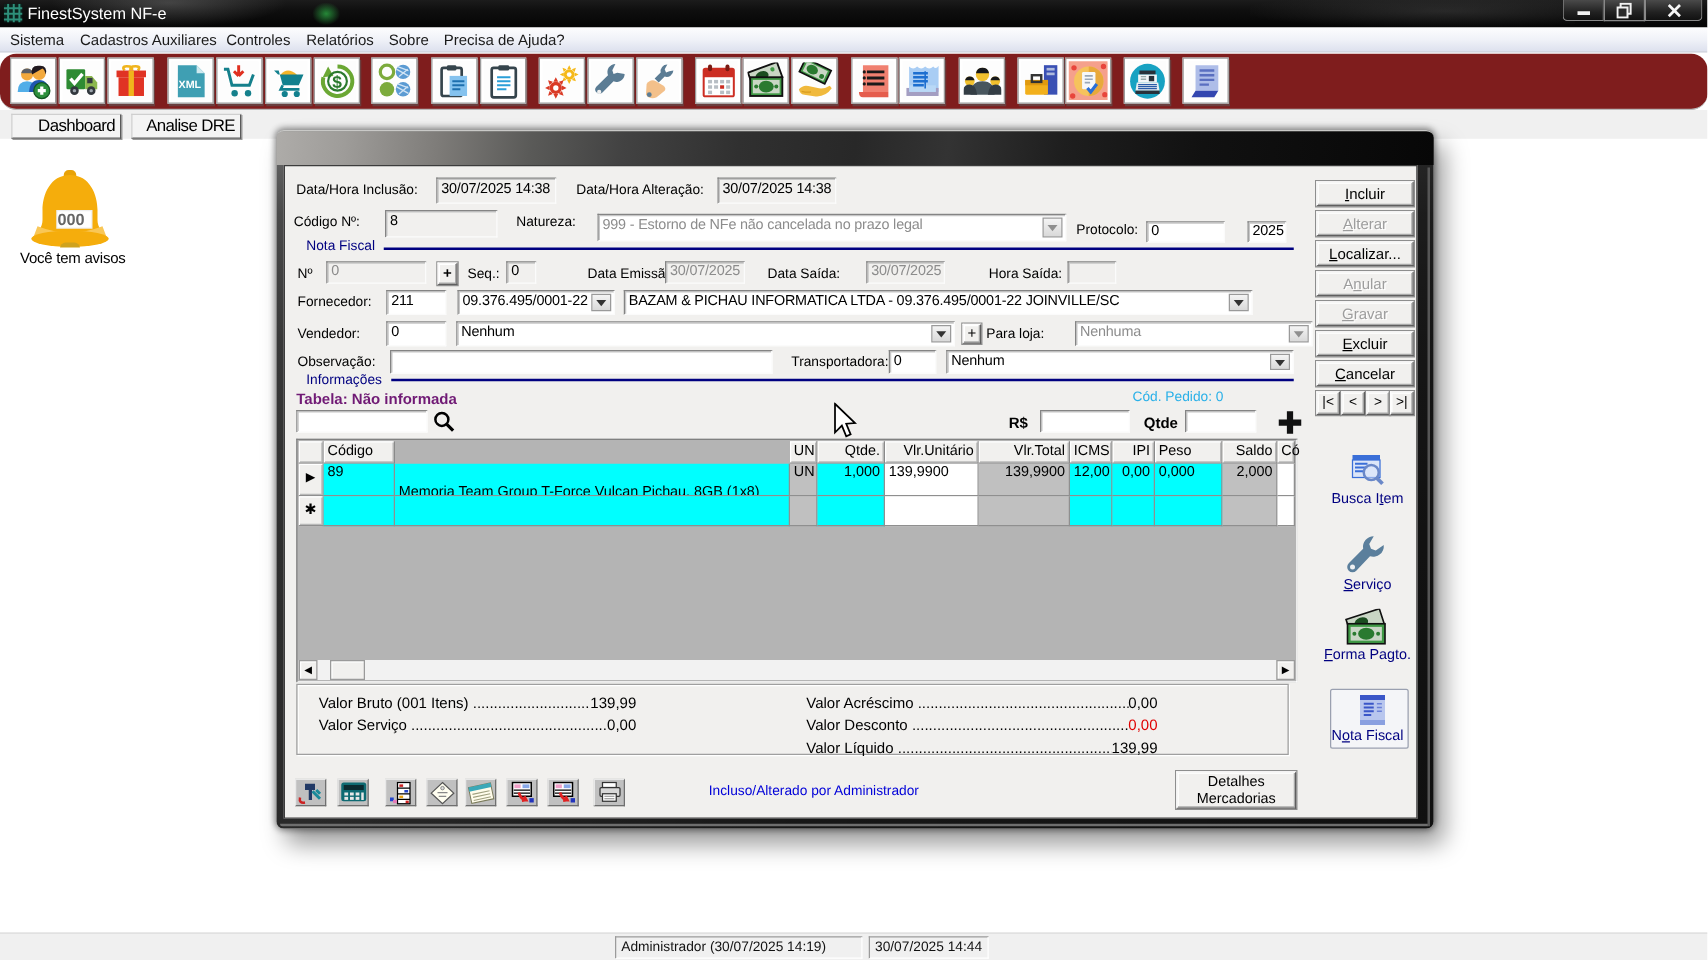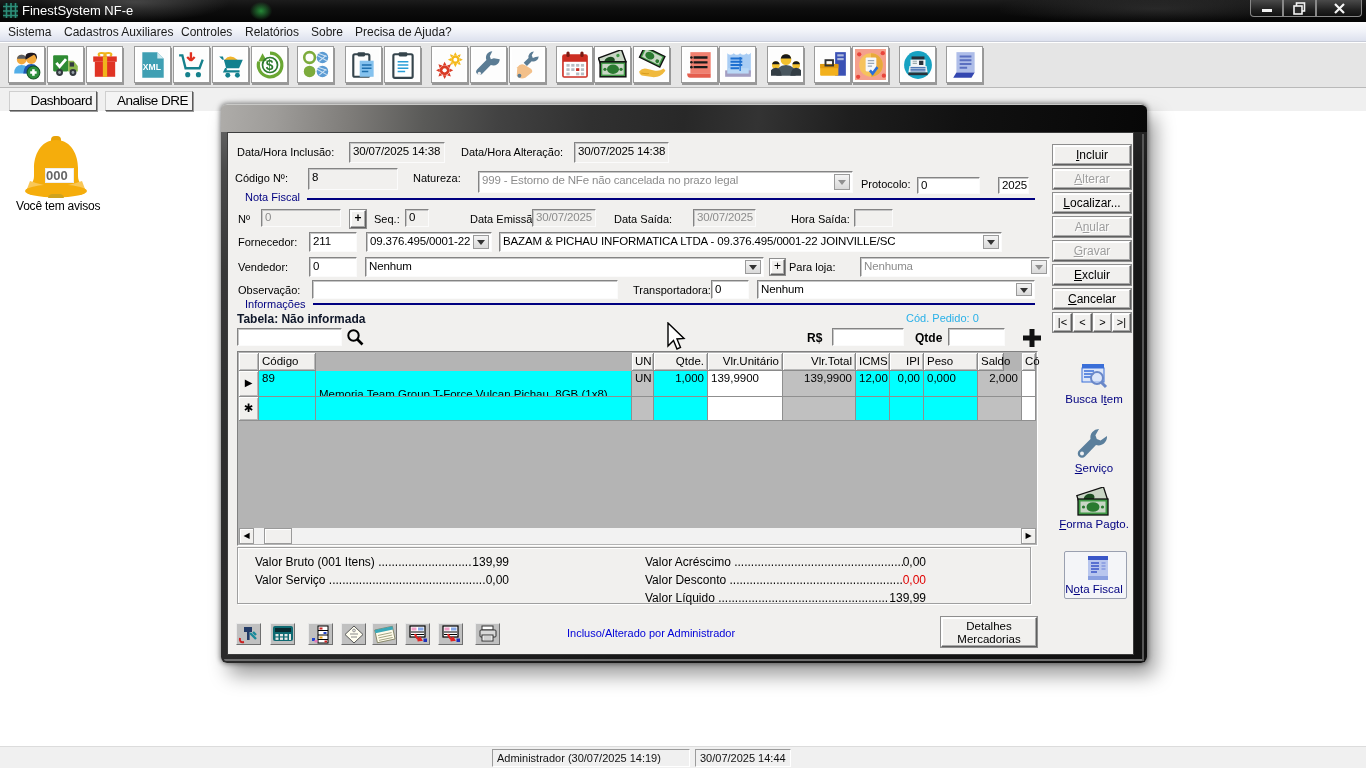--- a/index.html
+++ b/index.html
@@ -24,21 +24,21 @@
 .winbtn.first { border-radius:0 0 0 4px; }
 .winbtn.last  { border-radius:0 0 4px 0; width:46px; }
 
 
 #menubar { position:absolute; left:0; top:22px; width:1366px; height:20px;
   background:linear-gradient(180deg,#fdfdfe 0%,#f0f2f8 50%,#dde1ee 100%);
   border-bottom:1px solid #c8ccd8; font-size:12px; color:#1a1a1a; }
 .mitem { position:absolute; top:3px; }
 
 
-#toolbar { position:absolute; left:0; top:43px; width:1366px; height:45px; background:#e5e5e5; border-bottom:1px solid #b9b9b9;}
+#toolbar { position:absolute; left:0; top:43px; width:1366px; height:45px; background:#7f1d1d; border-bottom:1px solid #b9b9b9;border-radius:13px;}
 .tbtn { position:absolute; top:3px; width:37px; height:37px; background:#fdfdfd;
   border:1px solid #9b9b9b; box-shadow:inset 0 0 0 2px #fff, 1px 2px 0 rgba(90,90,90,0.55);
   display:flex; align-items:center; justify-content:center; }
 .tbtn svg { display:block; }
 
 
 #tabrow { position:absolute; left:0; top:88px; width:1366px; height:23px; background:#f0f0f0; }
 .tab { position:absolute; top:3px; height:20px; background:#f4f4f4; border:1px solid #8a8a8a;
   border-color:#cfcfcf #5a5a5a #5a5a5a #cfcfcf; box-shadow:1px 1px 0 #9a9a9a;
   font-size:13.5px; letter-spacing:-0.5px; color:#000; text-align:right; padding:1px 4px 0 0; }
@@ -457,21 +457,21 @@
 
       <div class="lbl" style="left:10px; top:151px;">Observação:</div>
       <div class="sunk white" style="left:84px; top:147px; width:306px; height:19px;"></div>
       <div class="lbl" style="left:405px; top:151px;">Transportadora:</div>
       <div class="sunk white" style="left:483px; top:147px; width:38px; height:19px;">0</div>
       <div class="sunk white" style="left:529px; top:147px; width:278px; height:19px;">Nenhum<span class="combo-arrow"></span></div>
 
       <div class="lbl navy" style="left:17px; top:165px;">Informações</div>
       <div class="sep" style="left:85px; top:170px; width:722px;"></div>
 
-      <div class="lbl" style="left:9px; top:179px; font-weight:bold; color:#0f172a; font-size:12px;">Tabela: Não informada</div>
+      <div class="lbl" style="left:9px; top:179px; font-weight:bold; color:#701a75; font-size:12px;">Tabela: Não informada</div>
       <div class="lbl" style="left:678px; top:179px; color:#29b0e8;">Cód. Pedido: 0</div>
 
       <div class="sunk white" style="left:9px; top:195px; width:105px; height:18px;"></div>
       <svg class="abs" style="left:117px; top:194px;" width="20" height="20" viewBox="0 0 20 20">
         <circle cx="8.5" cy="8.5" r="5.2" fill="none" stroke="#000" stroke-width="2"></circle>
         <path d="M12.5 12.5 L17.5 17.5" stroke="#000" stroke-width="2.6"></path>
       </svg>
       <div class="lbl" style="left:579px; top:198px; font-weight:bold; font-size:12px;">R$</div>
       <div class="sunk white" style="left:604px; top:195px; width:72px; height:18px;"></div>
       <div class="lbl" style="left:687px; top:198px; font-weight:bold; font-size:12px;">Qtde</div>
@@ -482,21 +482,21 @@
       <div id="grid">
         <div class="gh" style="left:1px; width:20px;"></div>
         <div class="gh" style="left:21px; width:57px;">Código</div>
         <div class="gh" style="left:394px; width:22px;">UN</div>
         <div class="gh r" style="left:416px; width:54px;">Qtde.</div>
         <div class="gh r" style="left:470px; width:75px;">Vlr.Unitário</div>
         <div class="gh r" style="left:545px; width:73px;">Vlr.Total</div>
         <div class="gh" style="left:618px; width:34px;">ICMS</div>
         <div class="gh r" style="left:652px; width:34px;">IPI</div>
         <div class="gh" style="left:686px; width:54px;">Peso</div>
-        <div class="gh r" style="left:740px; width:26px;">Saldo</div>
+        <div class="gh r" style="left:740px; width:44px;">Saldo</div>
         <div class="gh" style="left:784px; width:14px;">Có</div>
 
         <div class="gc gh" style="left:1px; top:19px; width:20px; height:26px; padding:0; text-align:center; line-height:24px; font-size:10px;">▶</div>
         <div class="gc cyan" style="left:21px; top:19px; width:57px; height:26px;">89</div>
         <div class="gc cyan" style="left:78px; top:19px; width:316px; height:26px; line-height:11.5px; padding-top:18px;">Memoria Team Group T-Force Vulcan Pichau, 8GB (1x8) 3200mhz</div>
         <div class="gc gray" style="left:394px; top:19px; width:22px; height:26px;">UN</div>
         <div class="gc cyan r" style="left:416px; top:19px; width:54px; height:26px;">1,000</div>
         <div class="gc white" style="left:470px; top:19px; width:75px; height:26px;">139,9900</div>
         <div class="gc gray r" style="left:545px; top:19px; width:73px; height:26px;">139,9900</div>
         <div class="gc cyan" style="left:618px; top:19px; width:34px; height:26px;">12,00</div>

